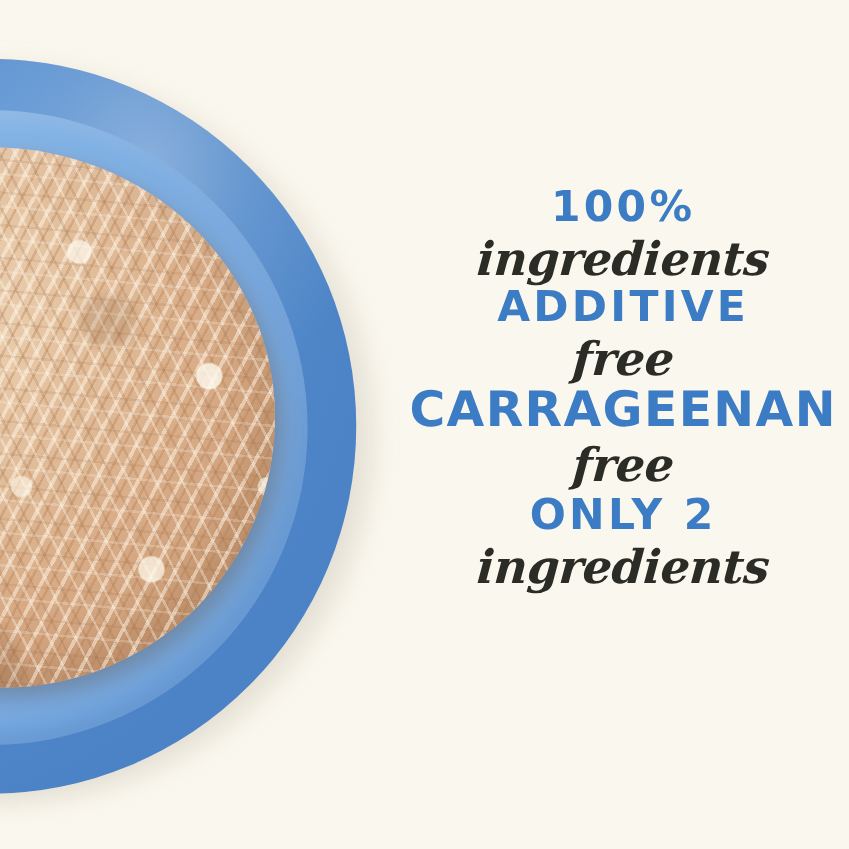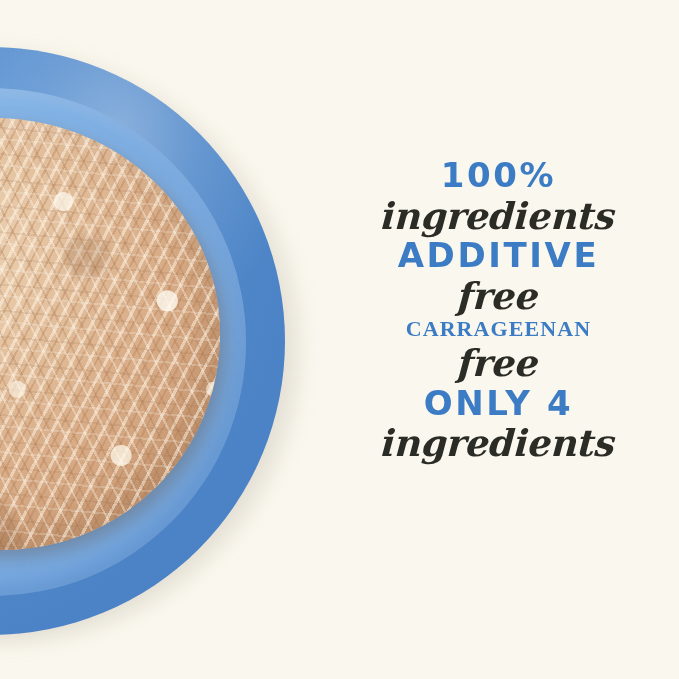--- a/index.html
+++ b/index.html
@@ -187,23 +187,22 @@
     font-size:34px;
     letter-spacing:2.6px;
     line-height:1.08;
     white-space:nowrap;
   }
   .claim-headline.two-line { white-space:normal; }
   .claim-headline .hl-line { display:block; }
 
   
   .claim-headline.wide {
-    font-size:22px;
+    font-size:39px;
     letter-spacing:1.1px;
-    font-family:Liberation Serif, serif;
   }
 
   .claim-script {
     color:#2C2C27;
     font-family:"DejaVu Serif", serif;
     font-style:italic;
     font-weight:700;
     font-size:37px;
     line-height:1.12;
     letter-spacing:-.4px;
@@ -249,19 +248,19 @@
 
     <div class="claim-block">
       <div class="claim-headline wide">
         <span class="hl-line">CARRAGEENAN</span>
       </div>
       <div class="claim-script">free</div>
     </div>
 
     <div class="claim-block">
       <div class="claim-headline">
-        <span class="hl-line">ONLY 4</span>
+        <span class="hl-line">ONLY 2</span>
       </div>
       <div class="claim-script">ingredients</div>
     </div>
 
   </div>
 </div>
 
 </body></html>

